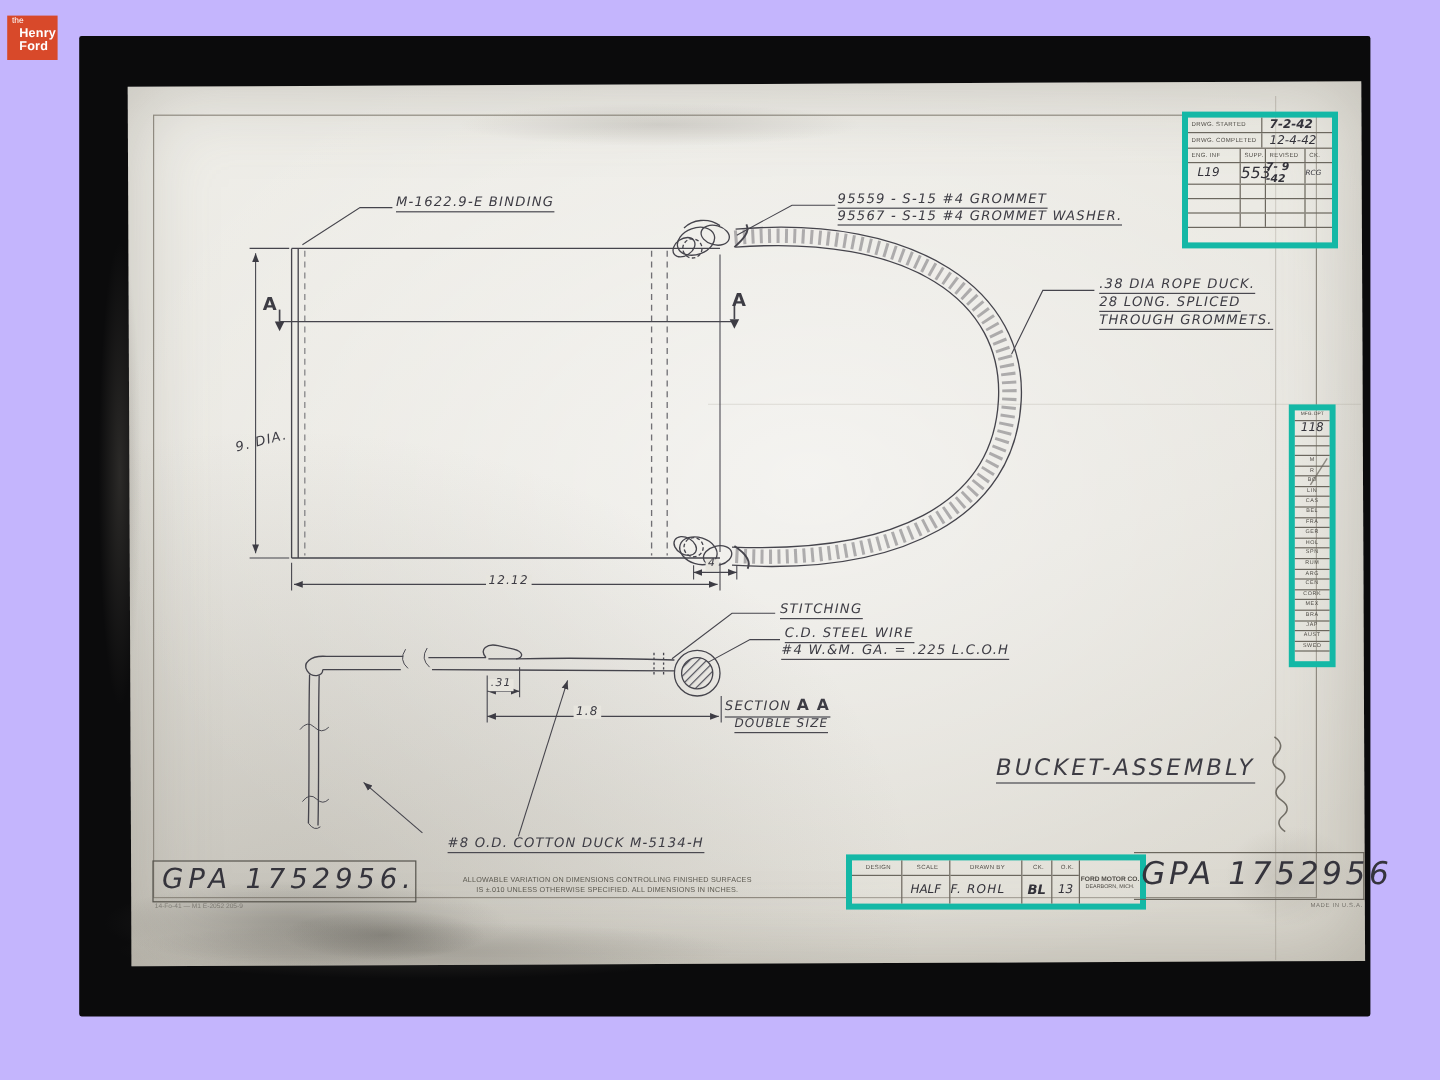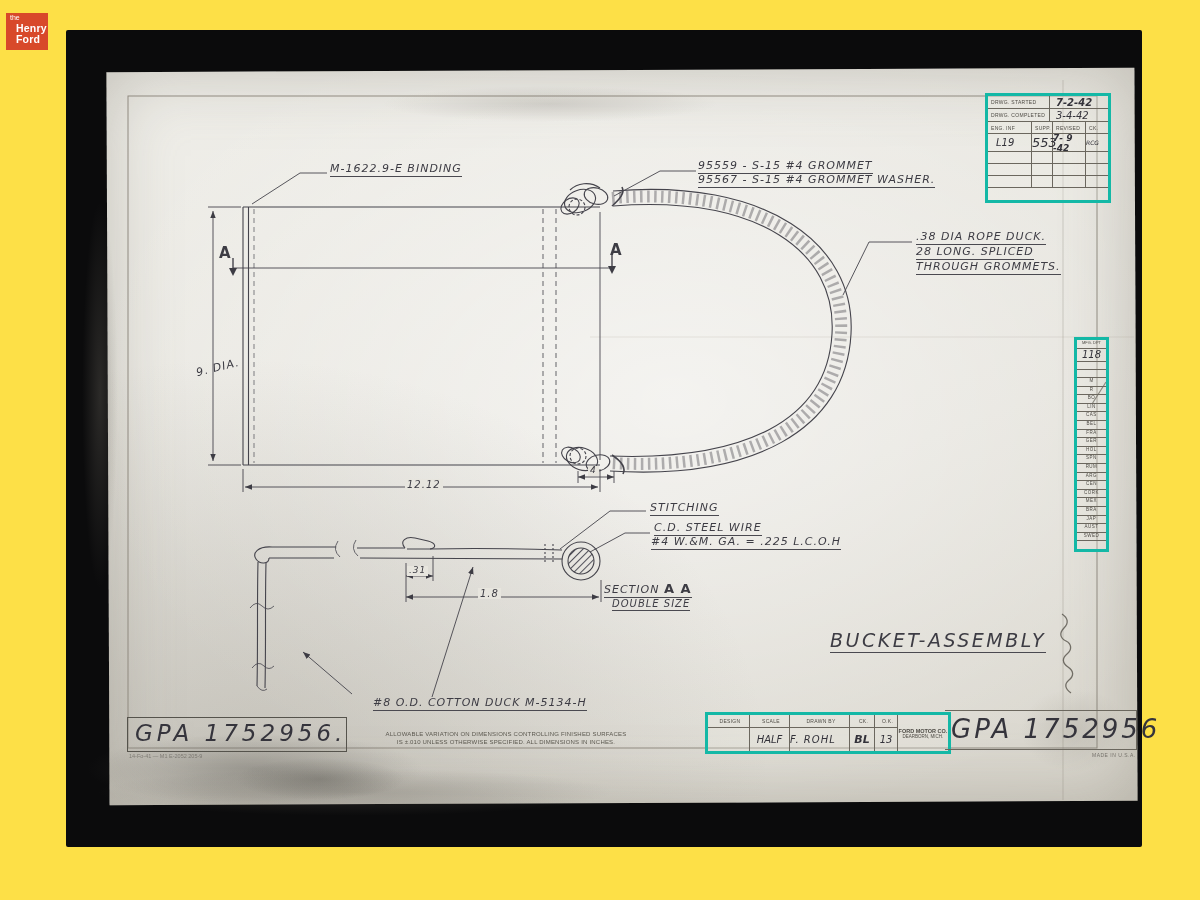--- a/index.html
+++ b/index.html
@@ -1,16 +1,16 @@
 <!DOCTYPE html>
 <html><head>
 <meta charset="utf-8">
 <style>
   html,body{margin:0;padding:0;background:#fff;}
-  .stage{position:relative;width:1200px;height:900px;background:#fde047;overflow:hidden;
+  .stage{position:relative;width:1200px;height:900px;background:#c4b5fd;overflow:hidden;
          font-family:"Liberation Sans",sans-serif;}
   .abs{position:absolute;}
   
   .logo{left:6px;top:13px;width:42px;height:37px;background:#d8492a;color:#fff;}
   .logo .the{position:absolute;left:4px;top:1px;font-size:7px;}
   .logo .ln{position:absolute;font-weight:bold;font-size:10.5px;letter-spacing:.2px;}
   
   .mat{left:66px;top:30px;width:1076px;height:817px;background:#0b0b0c;border-radius:2px;}
   .paper{left:108px;top:70px;width:1028px;height:733px;transform:rotate(-.25deg);
     background:
@@ -20,21 +20,21 @@
     box-shadow:inset 0 0 70px rgba(115,110,95,.35);}
   .sm{position:absolute;border-radius:50%;pointer-events:none;}
   
   .hand{position:absolute;font-family:"DejaVu Sans",sans-serif;font-style:italic;color:#3d3c44;
         font-size:11px;letter-spacing:1px;white-space:nowrap;line-height:1.1;}
   .u{border-bottom:1px solid #4a4950;padding-bottom:1px;}
   .dimlab{background:#e7e5de;padding:0 2px;font-size:10px;}
   .marker-a{font-weight:bold;font-style:normal;font-size:15px;letter-spacing:0;}
   .print{position:absolute;font-family:"Liberation Sans",sans-serif;color:#4e4b45;white-space:nowrap;}
   
-  .tbl{position:absolute;border:3px solid #14b8a6;background:rgba(240,238,232,.25);}
+  .tbl{position:absolute;border:5px solid #14b8a6;background:rgba(240,238,232,.25);}
   .row{display:flex;border-bottom:1px solid #6b675e;box-sizing:border-box;}
   .row:last-child{border-bottom:none;}
   .cell{border-right:1px solid #6b675e;box-sizing:border-box;overflow:visible;
         display:flex;align-items:center;}
   .cell:last-child{border-right:none;}
   .lbl{font-size:5px;letter-spacing:.3px;color:#4e4b45;padding-left:3px;}
   .hv{font-family:"DejaVu Sans",sans-serif;font-style:italic;color:#33323a;}
   .stamp{font-family:"DejaVu Sans",sans-serif;font-style:italic;color:#35343c;white-space:nowrap;}
 </style>
 </head>
@@ -170,21 +170,21 @@
         </div>
       <div class="cell" style="flex:1;">
           <span class="hv" style="font-size:10px;font-weight:600;padding-left:6px;">7-2-42</span>
         </div>
     </div>
     <div class="row" style="height:13px;">
       <div class="cell" style="width:62px;">
           <span class="lbl">DRWG. COMPLETED</span>
         </div>
       <div class="cell" style="flex:1;">
-          <span class="hv" style="font-size:10px;padding-left:6px;">3-4-42</span>
+          <span class="hv" style="font-size:10px;padding-left:6px;">12-4-42</span>
         </div>
     </div>
     <div class="row" style="height:12px;">
       <div class="cell" style="width:44px;">
           <span class="lbl">ENG. INF</span>
         </div>
       <div class="cell" style="width:21px;">
           <span class="lbl">SUPP.</span>
         </div>
       <div class="cell" style="width:33px;">

